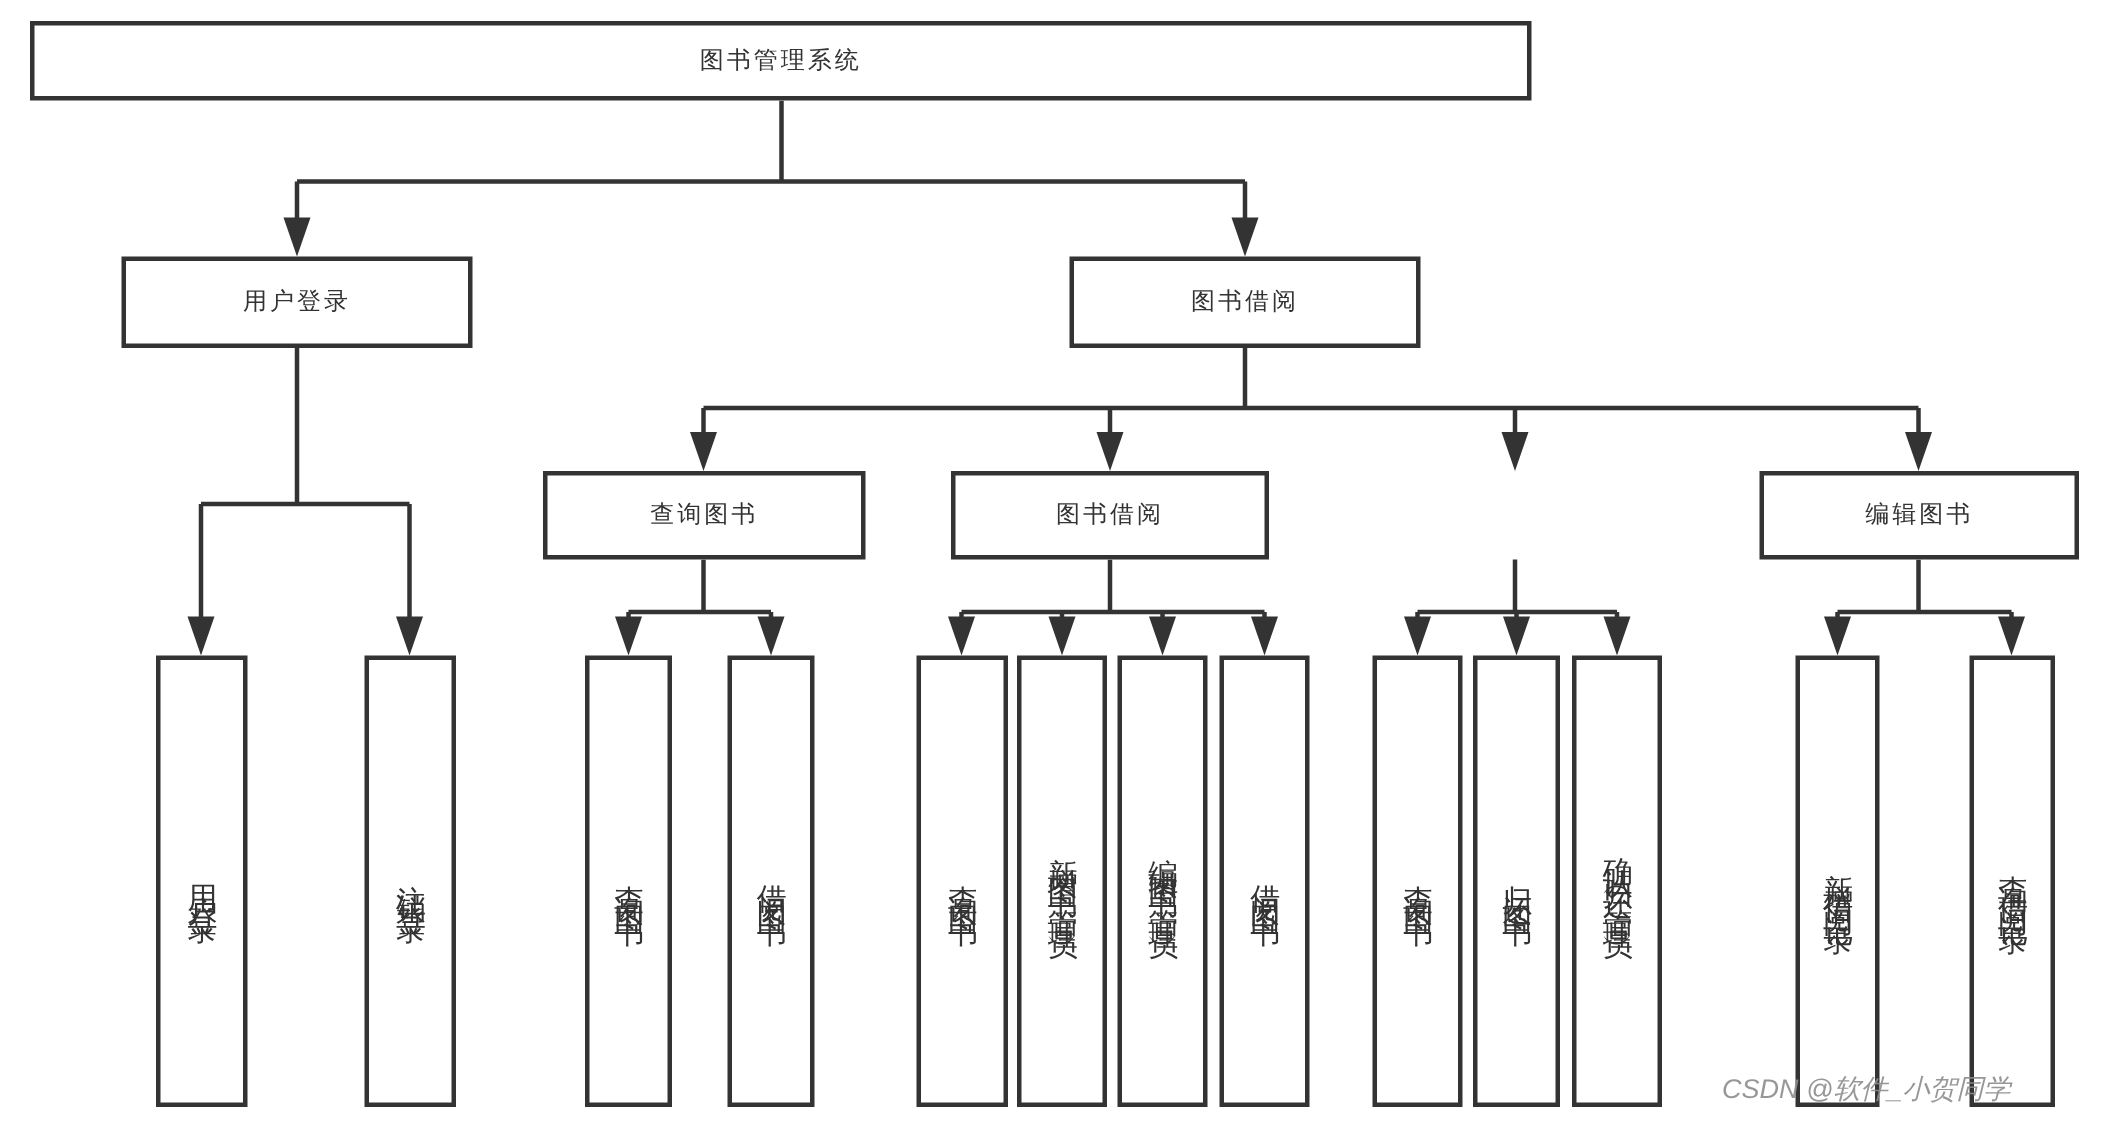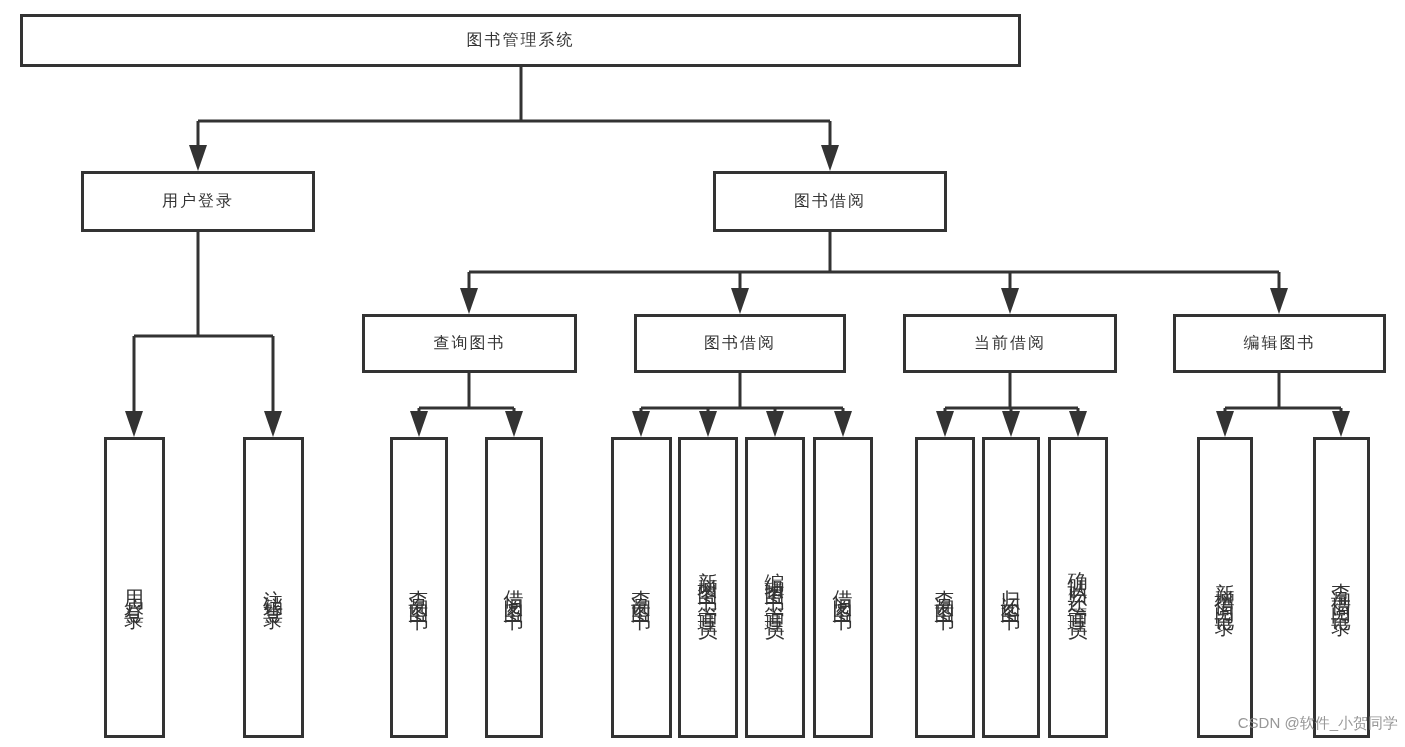--- a/index.html
+++ b/index.html
@@ -43,25 +43,26 @@
     text-orientation: mixed;
     font-size: 20px;
     letter-spacing: 7px;
     line-height: 1;
   }
   .watermark {
     position: absolute;
     left: 1148px;
     top: 714px;
     width: 250px;
-    text-align: right;
-    font-size: 15px;
+    text-align: left;
+    font-size: 18px;
     color: rgba(140, 140, 140, 0.9);
     z-index: 10;
     white-space: nowrap;
+    font-style: italic;
   }
 </style>
 </head>
 <body>
 
 <div class="canvas">
 
   <svg class="connectors" viewBox="0 0 1405 747" xmlns="http://www.w3.org/2000/svg" stroke="#333333" stroke-width="3" fill="#333333">
 
     <g>
@@ -148,23 +149,20 @@
   <div class="node h" style="left:713px; top:171px; width:234px; height:61px;">
     <span>图书借阅</span>
   </div>
 
   <div class="node h" style="left:362px; top:314px; width:215px; height:59px;">
     <span>查询图书</span>
   </div>
   <div class="node h" style="left:634px; top:314px; width:212px; height:59px;text-align:right;">
     <span>图书借阅</span>
   </div>
-  <div class="node h" style="left:903px; top:314px; width:214px; height:59px;">
-    <span>当前借阅</span>
-  </div>
   <div class="node h" style="left:1173px; top:314px; width:213px; height:59px;">
     <span>编辑图书</span>
   </div>
 
   <div class="node v" style="left:104px; top:437px; width:61px; height:301px;">
     <span>用户登录</span>
   </div>
   <div class="node v" style="left:243px; top:437px; width:61px; height:301px;">
     <span>注销登录</span>
   </div>

